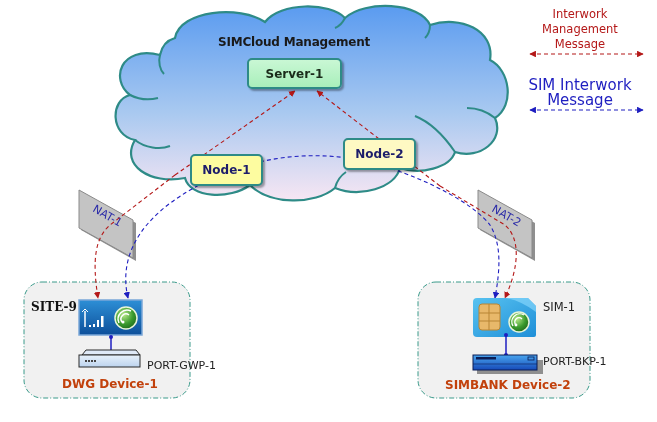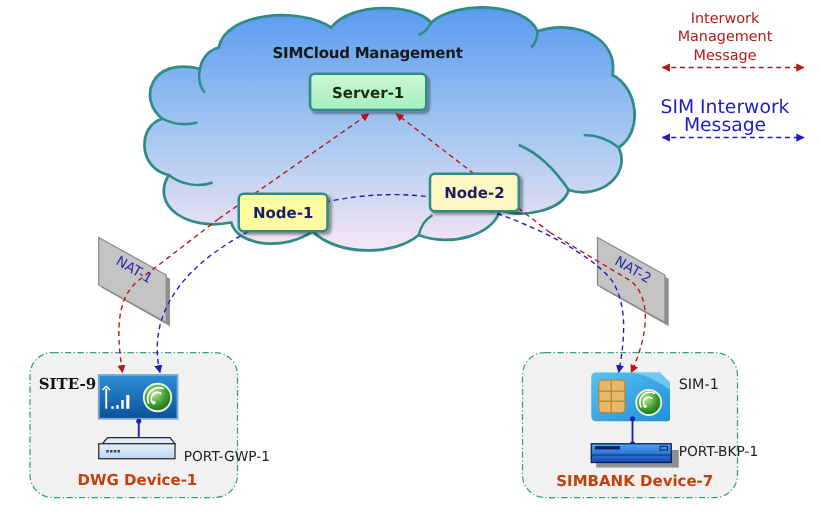--- a/index.html
+++ b/index.html
@@ -187,13 +187,13 @@
 
 <div class="lbl legend-red">Interwork Management Message</div>
 <div class="lbl legend-blue">SIM Interwork Message</div>
 
 <div class="lbl site-label">SITE-9</div>
 <div class="lbl dev-label dwg-label">DWG Device-1</div>
 <div class="lbl port-label port-gwp">PORT-GWP-1</div>
 
 <div class="lbl sim-label">SIM-1</div>
 <div class="lbl port-label port-bkp">PORT-BKP-1</div>
-<div class="lbl dev-label simbank-label">SIMBANK Device-7</div>
+<div class="lbl dev-label simbank-label">SIMBANK Device-2</div>
 
 </body></html>

